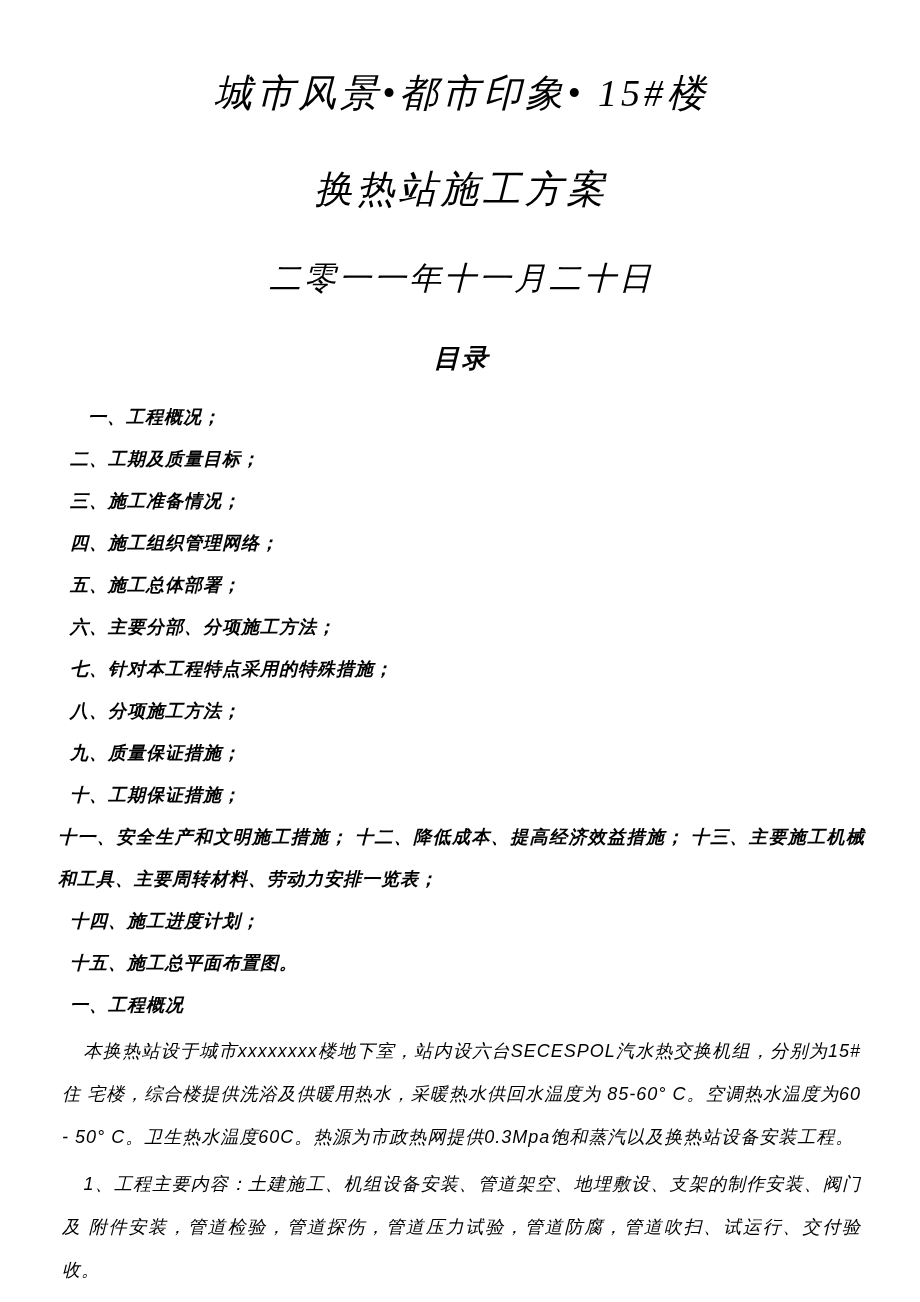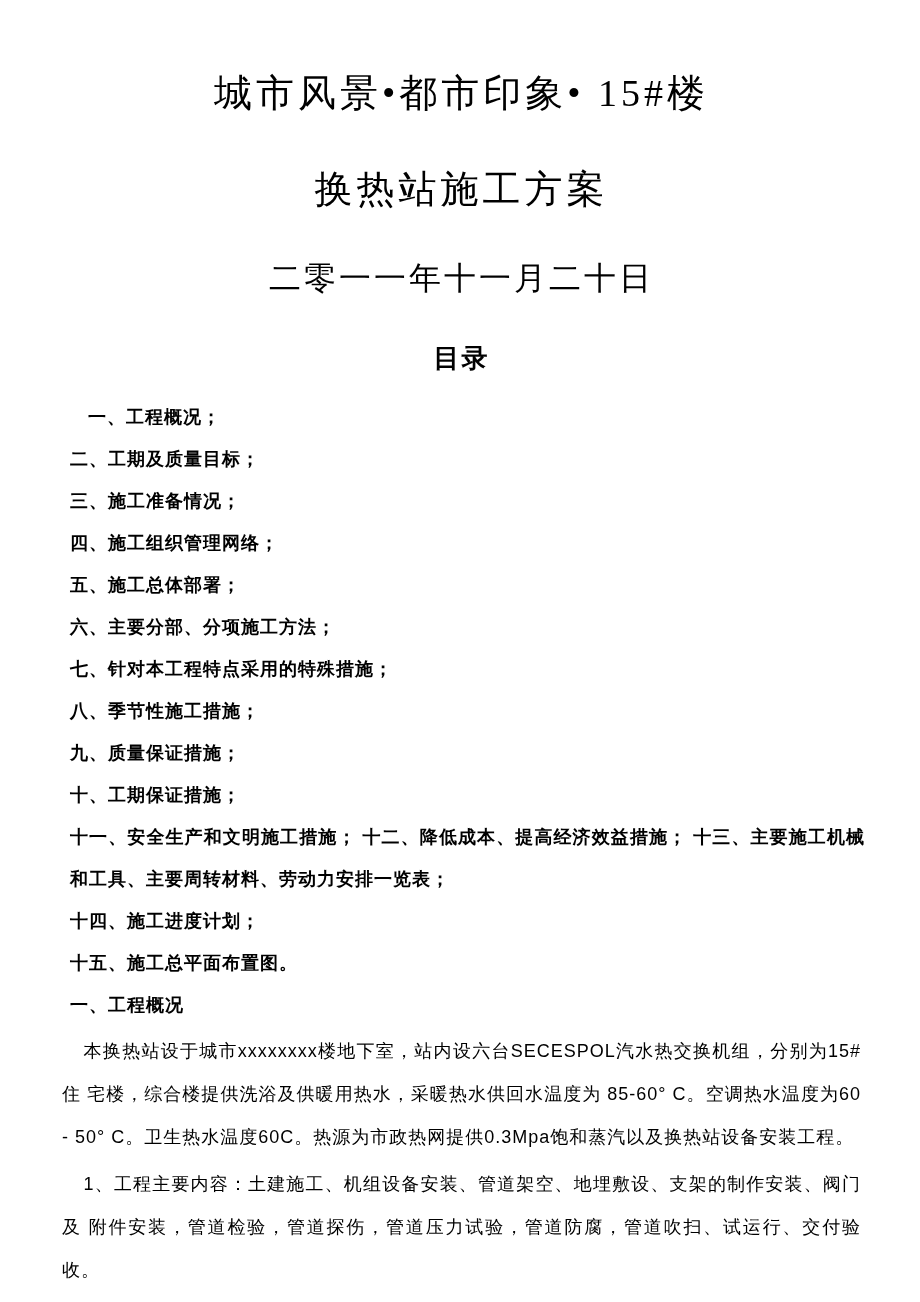--- a/index.html
+++ b/index.html
@@ -10,20 +10,21 @@
   }
   .page {
     position: relative;
     width: 920px;
     height: 1294px;
     background: #ffffff;
     color: #000000;
     padding: 70px 55px 12px 58px;
     overflow: hidden;
     font-family: "Liberation Sans", sans-serif;
+    font-style: italic;
   }
   .doc-title {
     font-family: "Liberation Serif", serif;
     font-weight: 400;
     font-size: 38px;
     line-height: 1.25;
     text-align: center;
     letter-spacing: 4px;
   }
   .doc-title.second {
@@ -54,21 +55,21 @@
     line-height: 42px;
     margin-left: 12px;
     text-align: justify;
     word-break: break-all;
     letter-spacing: 1px;
   }
   .toc-item.first {
     margin-left: 30px;
   }
   .toc-item.wide {
-    margin-left: 12px;
+    margin-left: 0;
   }
   .section-heading {
     font-weight: 700;
     font-size: 18px;
     line-height: 42px;
     margin-left: 12px;
     margin-top: 0;
     letter-spacing: 1px;
   }
   .body-para {
@@ -95,21 +96,21 @@
   <div class="toc-heading">目录</div>
 
   <div class="toc">
     <div class="toc-item first">一、工程概况；</div>
     <div class="toc-item">二、工期及质量目标；</div>
     <div class="toc-item">三、施工准备情况；</div>
     <div class="toc-item">四、施工组织管理网络；</div>
     <div class="toc-item">五、施工总体部署；</div>
     <div class="toc-item">六、主要分部、分项施工方法；</div>
     <div class="toc-item">七、针对本工程特点采用的特殊措施；</div>
-    <div class="toc-item">八、季节性施工措施；</div>
+    <div class="toc-item">八、分项施工方法；</div>
     <div class="toc-item">九、质量保证措施；</div>
     <div class="toc-item">十、工期保证措施；</div>
     <div class="toc-item wide">十一、安全生产和文明施工措施； 十二、降低成本、提高经济效益措施； 十三、主要施工机械和工具、主要周转材料、劳动力安排一览表；</div>
     <div class="toc-item">十四、施工进度计划；</div>
     <div class="toc-item">十五、施工总平面布置图。</div>
   </div>
 
   <div class="section-heading">一、工程概况</div>
 
   <p class="body-para">本换热站设于城市xxxxxxxx楼地下室，站内设六台SECESPOL汽水热交换机组，分别为15#住 宅楼，综合楼提供洗浴及供暖用热水，采暖热水供回水温度为 85-60° C。空调热水温度为60- 50° C。卫生热水温度60C。热源为市政热网提供0.3Mpa饱和蒸汽以及换热站设备安装工程。</p>

